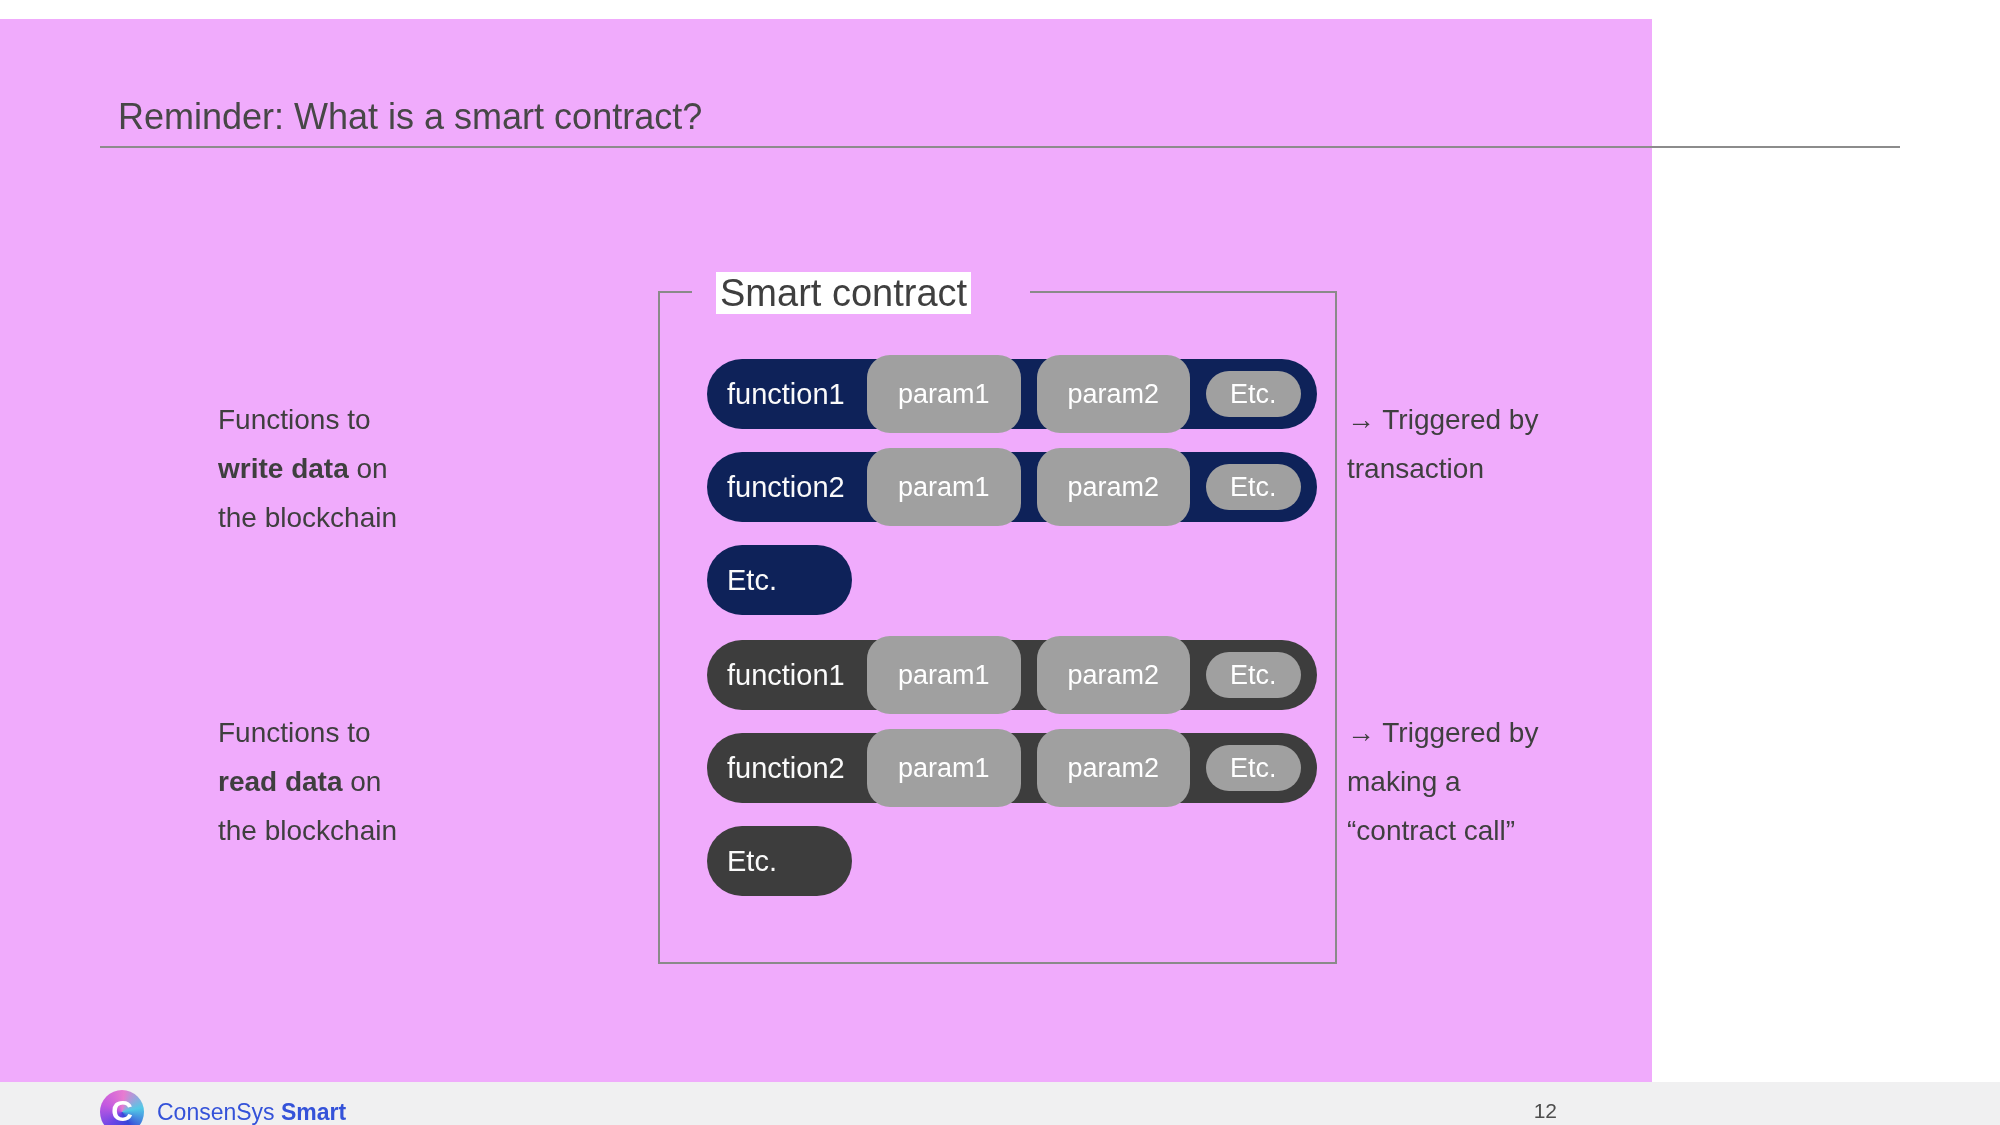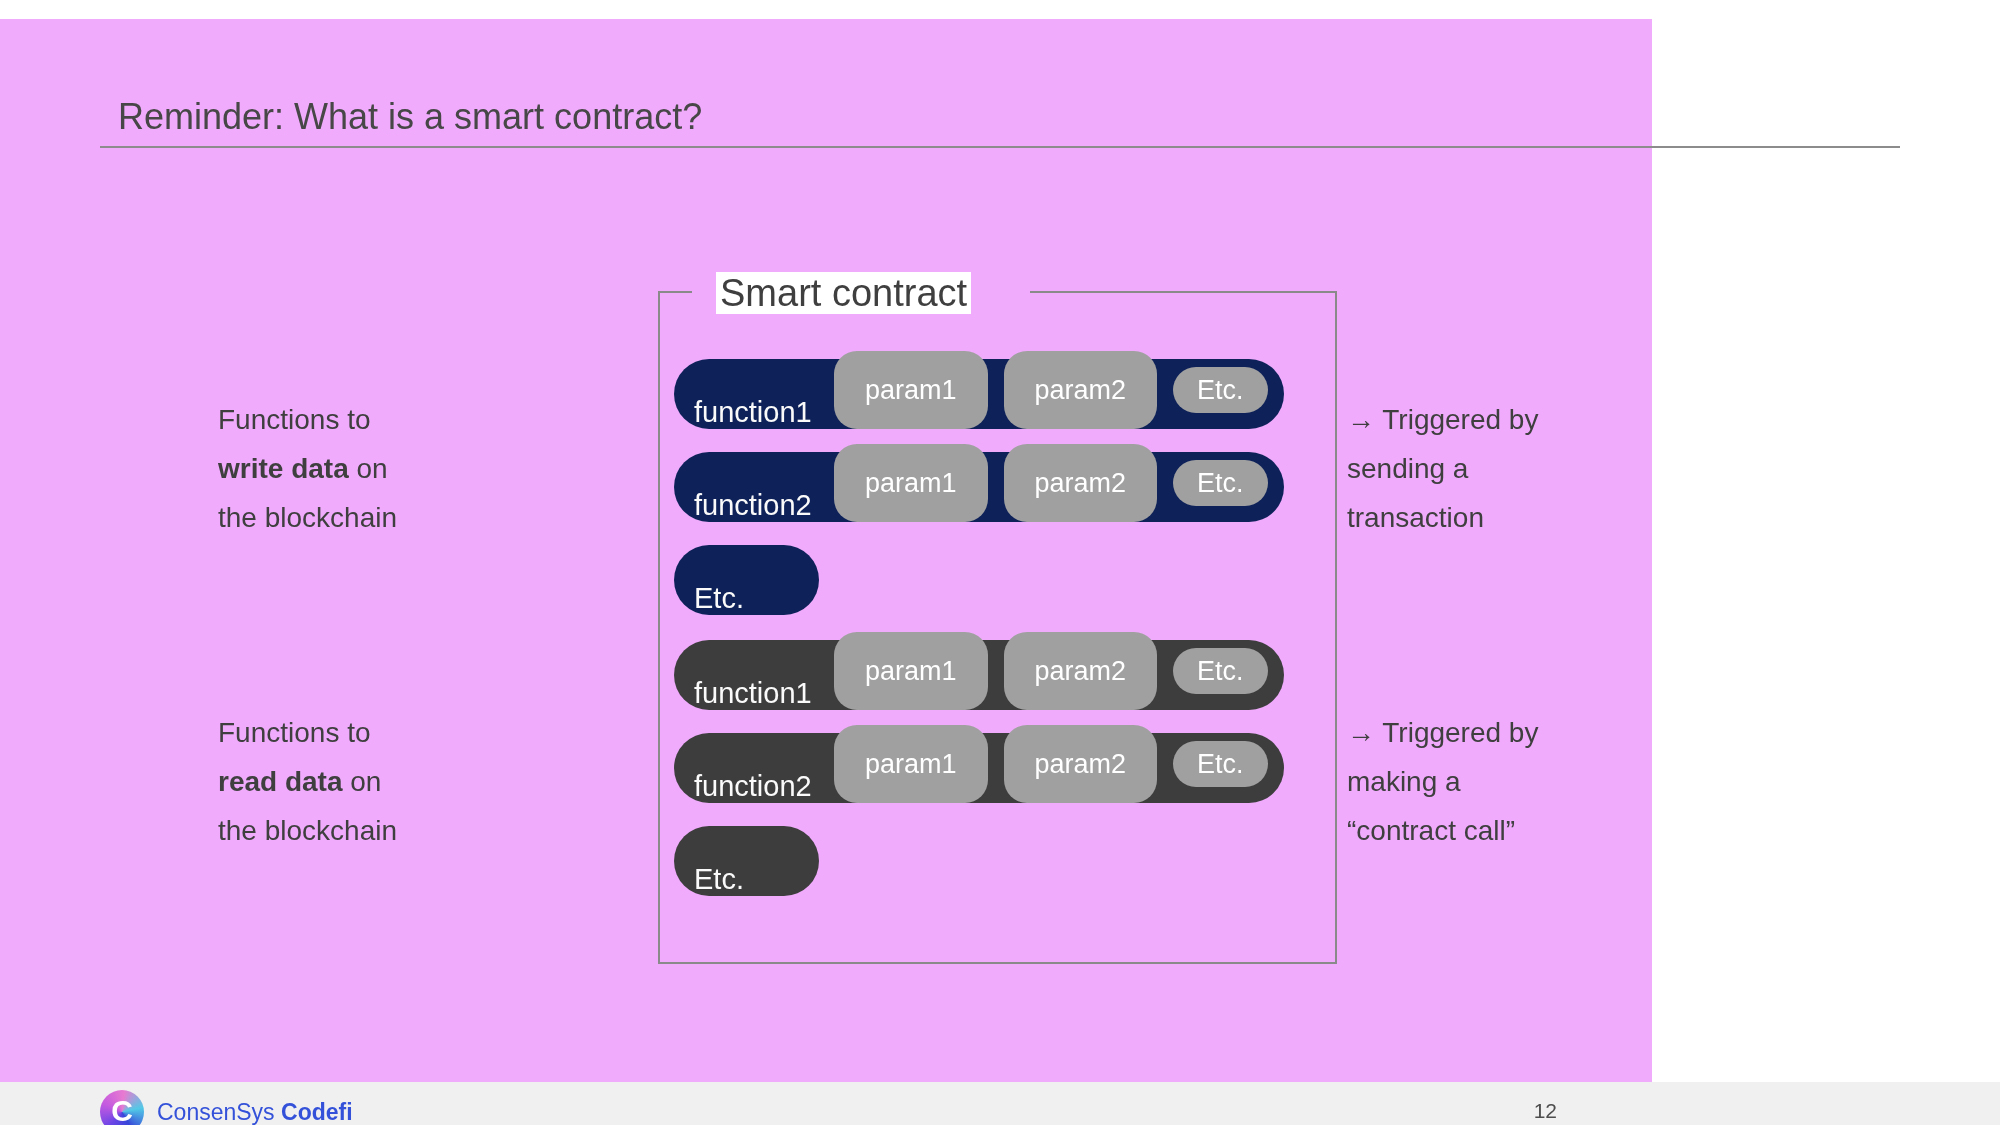--- a/index.html
+++ b/index.html
@@ -40,23 +40,23 @@
     width: 307px; height: 2px; background: #8a8a8a;
   }
   .sc-box-title {
     position: absolute; left: 716px; top: 253px;
     font-size: 38px; line-height: 42px; color: #3f3f3f;
     background: #fff; padding: 0 4px; white-space: nowrap;
   }
 
   
   .frow {
-    position: absolute; left: 674px;
+    position: absolute; left: 707px;
     width: 610px; height: 70px; border-radius: 35px;
-    display: flex; align-items: flex-end;
+    display: flex; align-items: center;
     padding-left: 20px; box-sizing: border-box;
   }
   .frow.short { width: 145px; }
   .frow.navy { background: #0e2259; }
   .frow.dark { background: #3d3d3d; }
   .frow .flabel {
     color: #fafafa; font-size: 29px; width: 140px; flex: 0 0 140px;
     white-space: nowrap;
   }
   .frow.short .flabel { width: auto; flex: 0 0 auto; }
@@ -161,34 +161,33 @@
     <div>the blockchain</div>
   </div>
   <div class="caption" style="left:218px; top:689px">
     <div>Functions to</div>
     <div><b>read data</b><span> on</span></div>
     <div>the blockchain</div>
   </div>
 
   <div class="caption" style="left:1347px; top:376px">
     <div><span>→</span> <span>Triggered by</span></div>
-    <div>sending a</div>
     <div>transaction</div>
   </div>
   <div class="caption" style="left:1347px; top:689px">
     <div><span>→</span> <span>Triggered by</span></div>
     <div>making a</div>
     <div>“contract call”</div>
   </div>
 
   <div class="footer-band"></div>
   <div class="brand">
     <div class="brand-logo">
       <span>C</span>
     </div>
     <div class="brand-text">
       <span>ConsenSys</span>
-      <span class="product">Codefi</span>
+      <span class="product">Smart</span>
     </div>
   </div>
   <div class="page-number">12</div>
 
 </div>
 
 </body></html>

